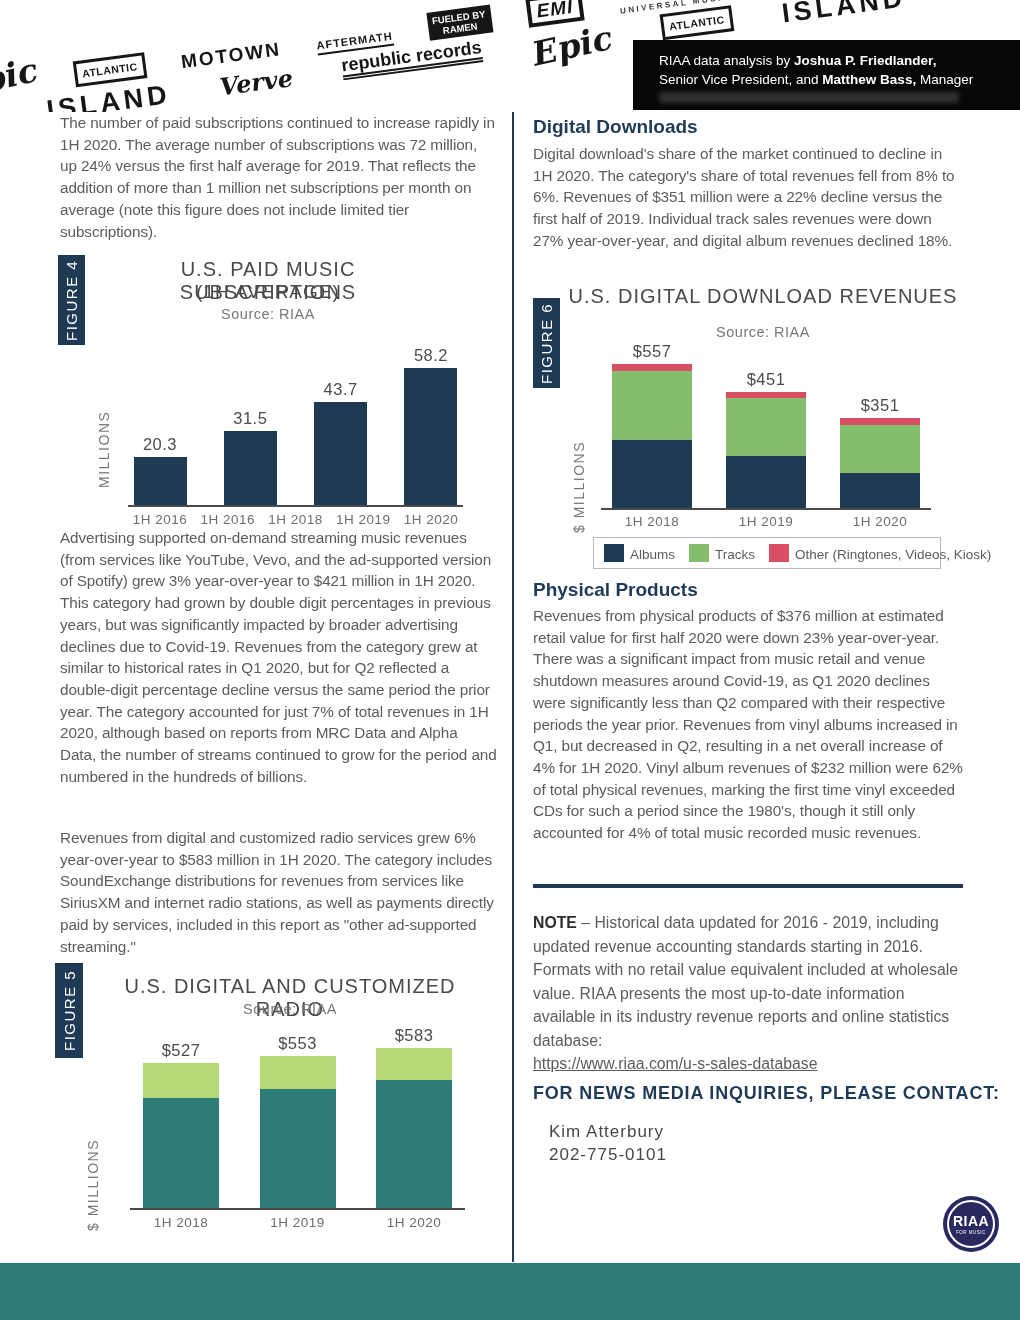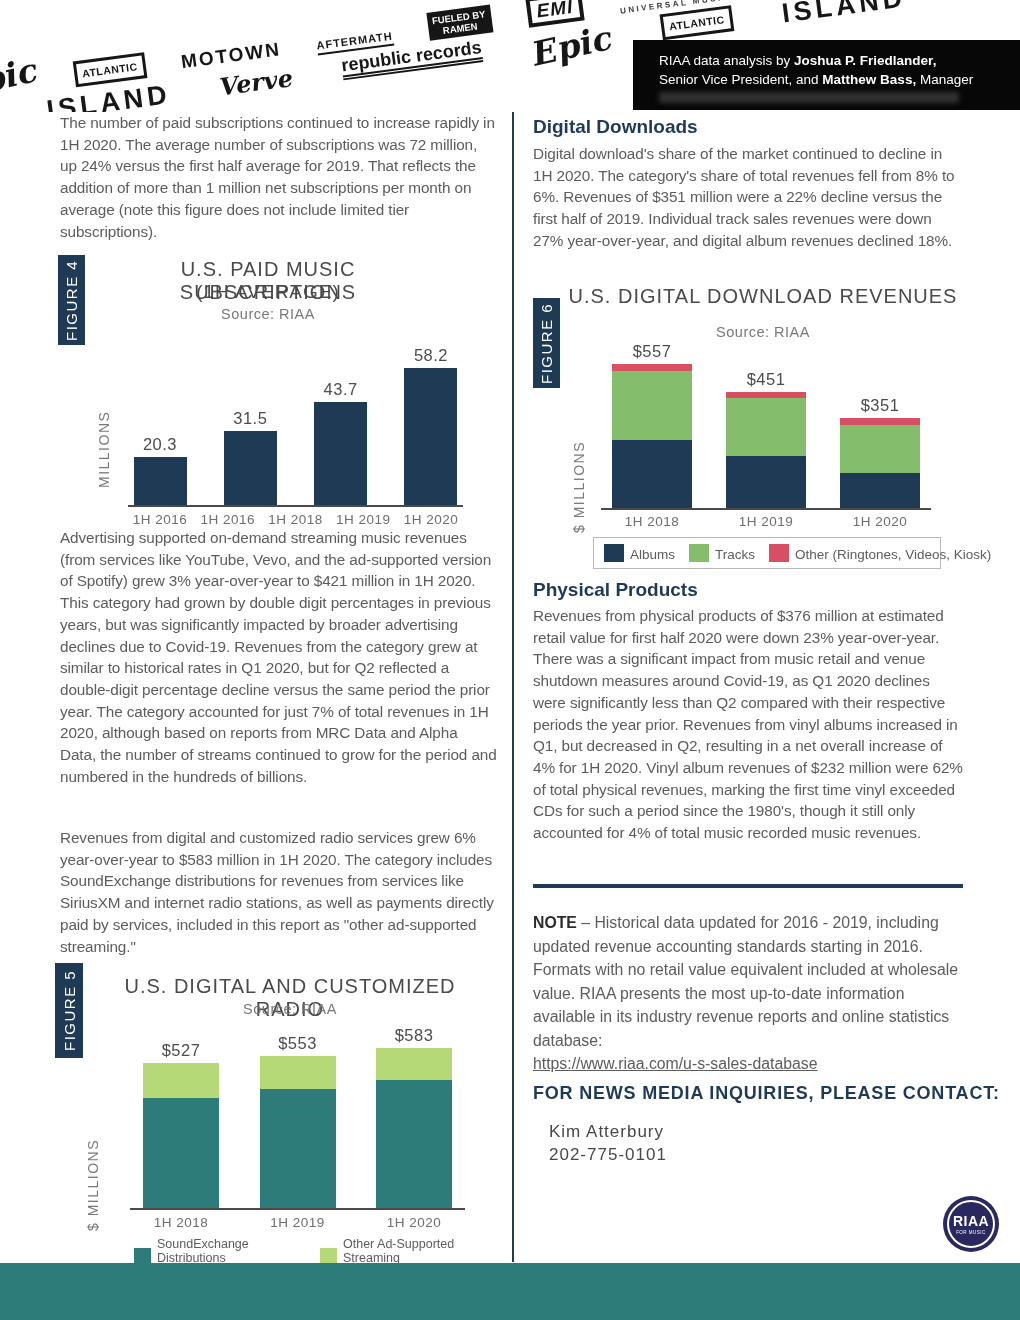--- a/index.html
+++ b/index.html
@@ -172,30 +172,20 @@
           <div class="bar-value">$583</div>
           <div class="bar-seg" style="height: 32px; width: 76px; background: rgb(181, 217, 119);"></div>
           <div class="bar-seg" style="height: 128px; width: 76px; background: rgb(45, 124, 121);"></div>
         </div>
       </div>
     <div class="ticks" style="left:75px;top:254px;width:335px;">
         <div class="tick" style="width: 102px;">1H 2018</div>
         <div class="tick" style="width: 102px;">1H 2019</div>
         <div class="tick" style="width: 102px;">1H 2020</div>
       </div>
-    <div class="legend legend-f5" style="left:75px;top:276px;width:335px;">
-        <div class="legend-item">
-          <span class="swatch" style="background: rgb(45, 124, 121);"></span>
-          <span class="legend-label">SoundExchange Distributions</span>
-        </div>
-        <div class="legend-item">
-          <span class="swatch" style="background: rgb(181, 217, 119);"></span>
-          <span class="legend-label">Other Ad-Supported Streaming</span>
-        </div>
-      </div>
   </div>
 
   <h2 class="colhead" style="left:533px;top:116px;">Digital Downloads</h2>
   <p class="para" style="left:533px;top:143px;width:432px;">Digital download's share of the market continued to decline in 1H 2020. The category's share of total revenues fell from 8% to 6%. Revenues of $351 million were a 22% decline versus the first half of 2019. Individual track sales revenues were down 27% year-over-year, and digital album revenues declined 18%.</p>
 
   <div class="figure" style="left:533px;top:283px;width:430px;height:290px;">
     <div class="fig-tab" style="left:0;top:15px;width:27px;height:90px;">FIGURE 6</div>
     <div class="fig-title" style="left:35px;top:2px;width:390px;">U.S. DIGITAL DOWNLOAD REVENUES</div>
     <div class="fig-source" style="left:35px;top:41px;width:390px;">Source: RIAA</div>
     <div class="ylab" style="left:38px;top:105px;height:145px;">$ MILLIONS</div>

